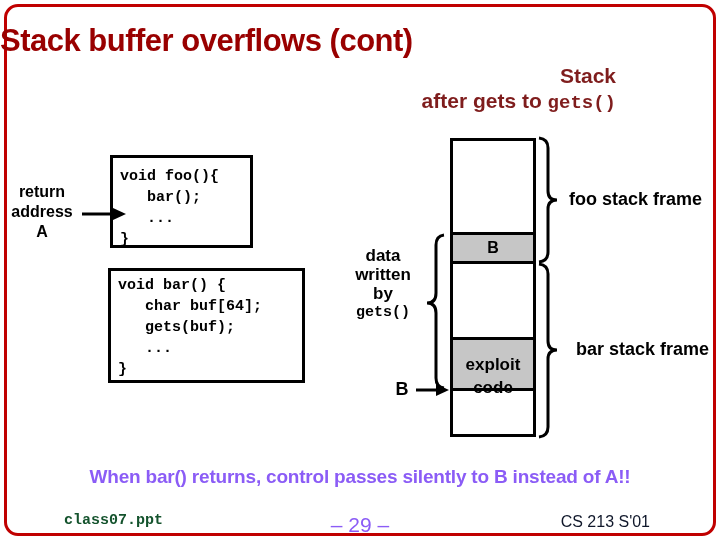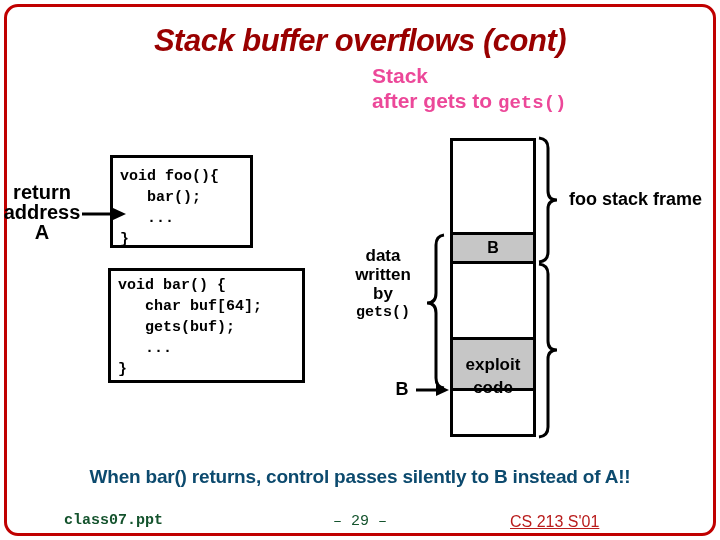--- a/index.html
+++ b/index.html
@@ -5,32 +5,32 @@
   html,body{margin:0;padding:0;background:#ffffff;}
   .stage{
     position:relative;width:720px;height:540px;background:#ffffff;overflow:hidden;
     font-family:"Liberation Sans",sans-serif;color:#000;
   }
   .border-frame{
     position:absolute;left:4px;top:4px;right:4px;bottom:4px;
     border:3px solid #c00000;border-radius:14px;pointer-events:none;
   }
   .title{
-    position:absolute;left:0;right:0;top:23px;text-align:center;
-    font-weight:bold;font-size:31px;letter-spacing:-0.5px;color:#990000;font-style:italic;
+    position:absolute;left:0;right:0;top:23px;text-align:left;
+    font-weight:bold;font-size:31px;letter-spacing:-0.5px;color:#990000;
   }
   .subtitle{
-    position:absolute;left:372px;top:63px;width:244px;text-align:left;
-    font-weight:bold;font-size:21px;line-height:25px;color:#ec4899;
+    position:absolute;left:372px;top:63px;width:244px;text-align:right;
+    font-weight:bold;font-size:21px;line-height:25px;color:#7f1d1d;
   }
   .mono{font-family:"Liberation Mono","DejaVu Sans Mono",monospace;}
   .subtitle .code{font-size:19px;font-weight:bold;}
   .ret-label{
     position:absolute;left:0;top:182px;width:84px;text-align:center;
-    font-weight:bold;font-size:20px;line-height:20px;white-space:pre-line;
+    font-weight:bold;font-size:16px;line-height:20px;white-space:pre-line;
   }
   .codebox{
     position:absolute;background:#fff;border:3px solid #000;box-sizing:border-box;
     font-family:"Liberation Mono","DejaVu Sans Mono",monospace;font-weight:bold;
     font-size:15px;line-height:21px;margin:0;white-space:pre;
   }
   .codebox.foo{left:110px;top:155px;width:143px;height:93px;padding:8px 0 0 7px;}
   .codebox.bar{left:108px;top:268px;width:197px;height:115px;padding:4px 0 0 7px;}
   .data-label{
     position:absolute;left:331px;top:246px;width:104px;text-align:center;
@@ -54,33 +54,33 @@
   .cell.exploit{top:337px;height:54px;line-height:23px;white-space:pre-line;padding-top:13px;}
   .b-label{
     position:absolute;left:389px;top:379px;width:26px;text-align:center;
     font-weight:bold;font-size:18px;
   }
   .frame-label{position:absolute;font-weight:bold;font-size:18px;white-space:nowrap;}
   .frame-label.foo{left:569px;top:189px;}
   .frame-label.bar{left:576px;top:339px;}
   .emphasis{
     position:absolute;left:0;right:0;top:466px;text-align:center;
-    font-weight:bold;font-size:19px;letter-spacing:-0.2px;color:#0c4a6e;
+    font-weight:bold;font-size:19px;letter-spacing:-0.2px;color:#8b5cf6;
   }
   .footer-left{
     position:absolute;left:64px;top:512px;font-weight:bold;font-size:15px;
     font-family:"Liberation Mono","DejaVu Sans Mono",monospace;color:#14532d;
   }
   .footer-center{
     position:absolute;left:0;right:0;top:513px;text-align:center;
-    font-size:15px;color:#14532d;font-family:Liberation Mono, monospace;
+    font-size:21px;color:#8b5cf6;
   }
   .footer-right{
-    position:absolute;left:510px;top:513px;width:140px;
-    font-size:16px;color:#b91c1c;text-decoration:underline;
+    position:absolute;left:510px;top:513px;width:140px;text-align:right;
+    font-size:16px;color:#0f172a;
   }
   svg.overlay{position:absolute;left:0;top:0;pointer-events:none;}
 </style>
 </head>
 <body>
 
 <div class="stage">
 
   <div class="border-frame"></div>
 
@@ -113,20 +113,21 @@
 
   <div class="stack-col"></div>
 
   <div class="cell b">B</div>
   <div class="cell exploit">exploit
 code</div>
 
   <div class="b-label">B</div>
 
   <div class="frame-label foo">foo stack frame</div>
+  <div class="frame-label bar">bar stack frame</div>
 
   <svg class="overlay" width="720" height="540" viewBox="0 0 720 540">
 
     <g>
       <line x1="82" y1="214" x2="114" y2="214" stroke="#000" stroke-width="3"></line>
       <polygon points="113,208 126,214 113,220" fill="#000"></polygon>
     </g>
 
     <path d="M444 235 Q436 236 436 245 L436 293 Q436 303 427 303 Q436 303 436 313 L436 378 Q436 387 444 388" fill="none" stroke="#000" stroke-width="3"></path>
 

